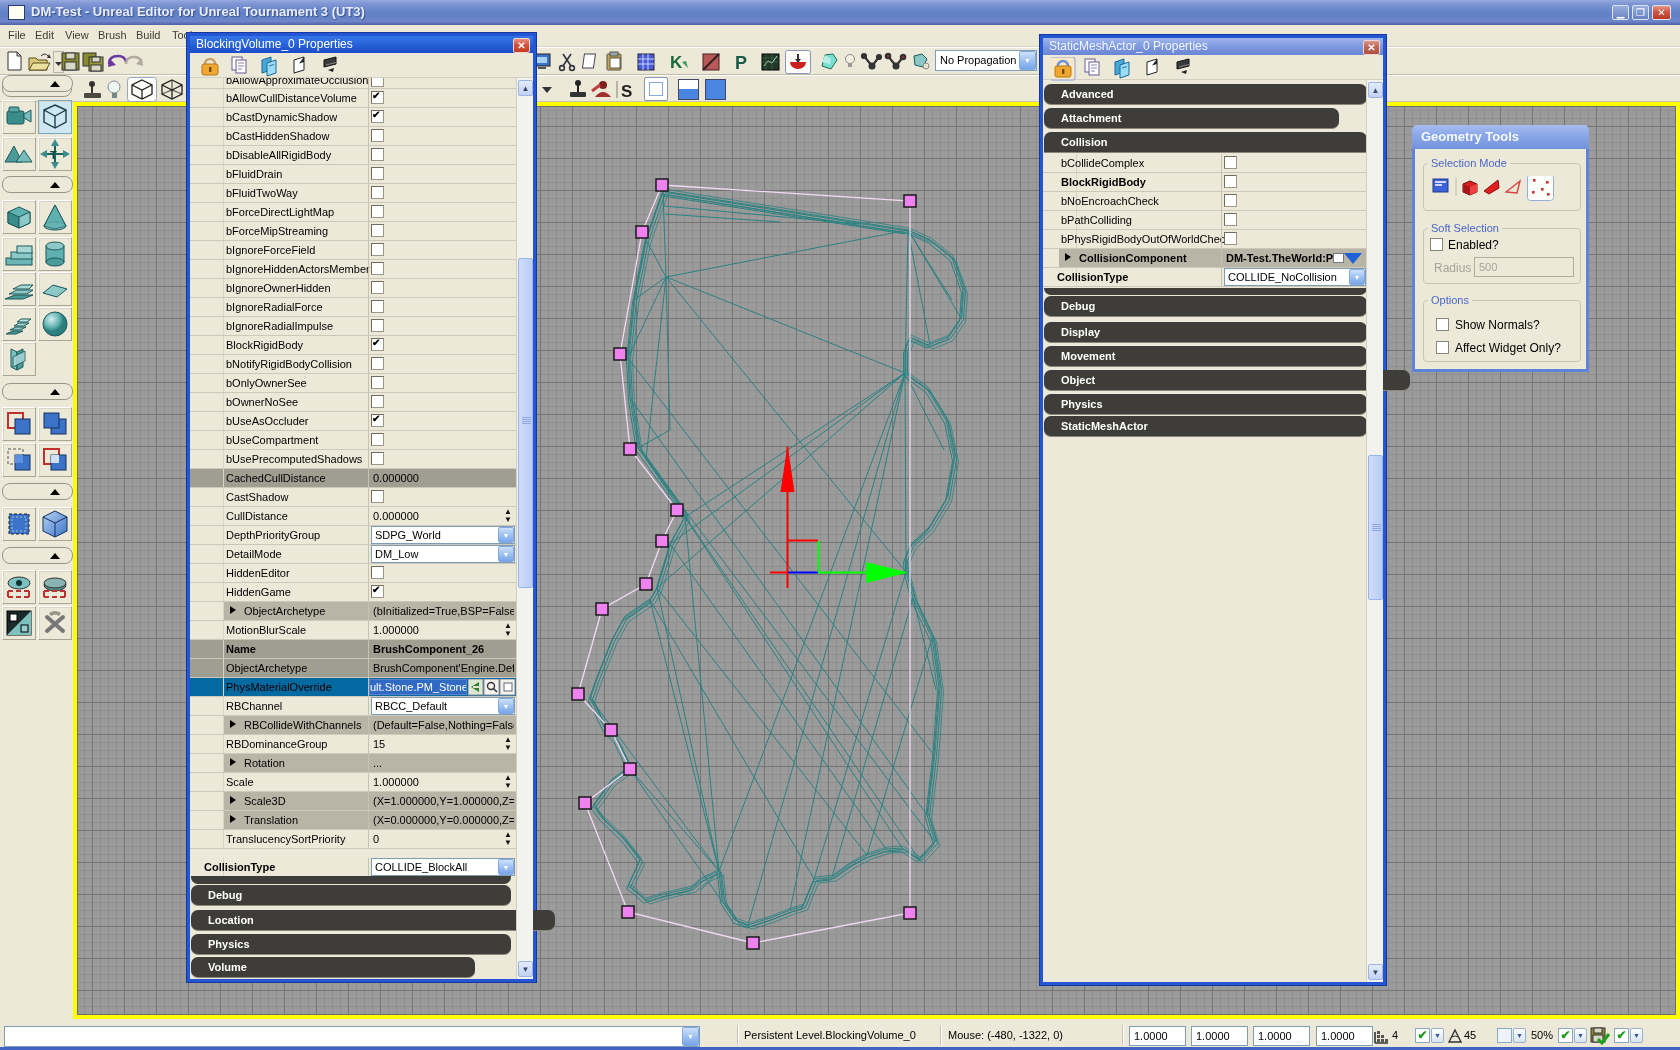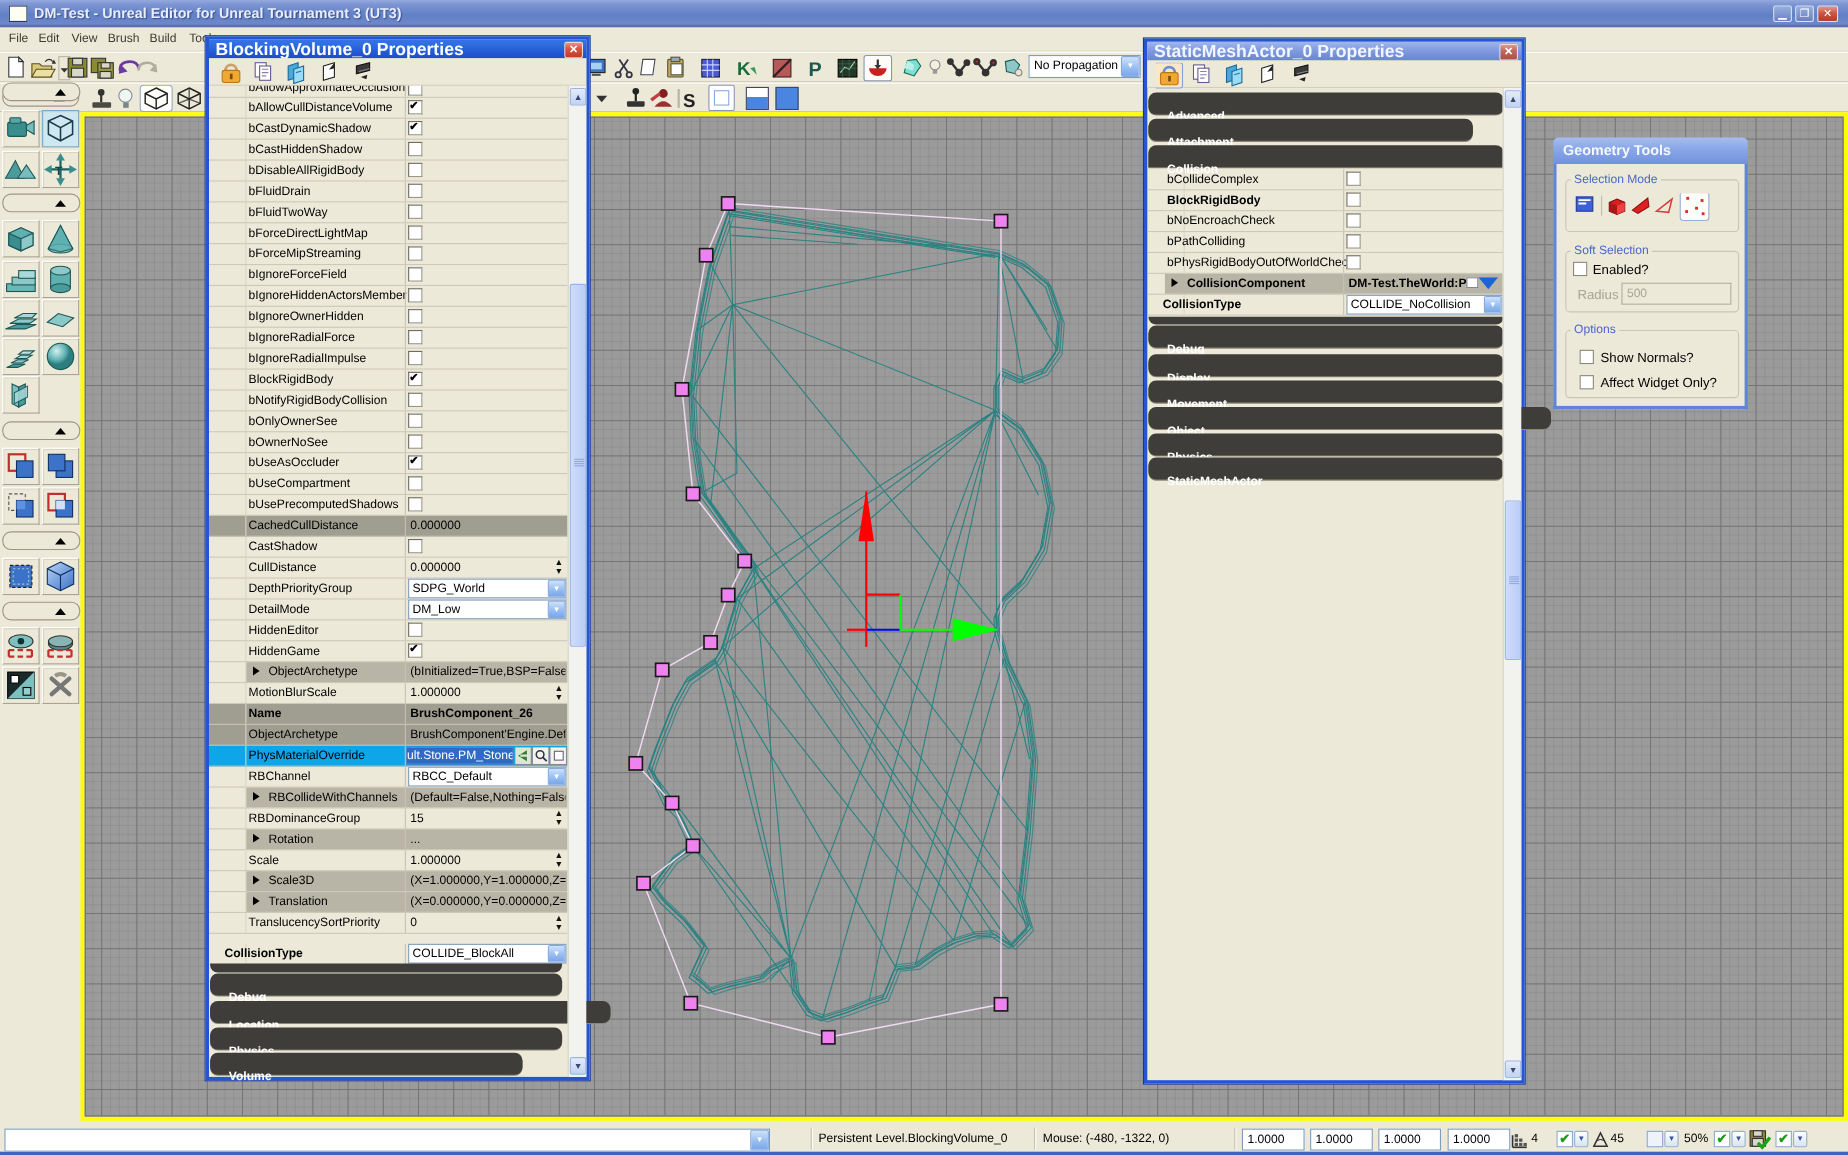--- a/index.html
+++ b/index.html
@@ -22,26 +22,26 @@
 background-position:14px 0,0 19px,6px 0,0 3px}
 
 #status{left:0;top:1019px;width:1680px;height:28px;background:#ece9d8}
 #bottomedge{left:0;top:1047px;width:1680px;height:3px;background:#4162c0}
 .sep{position:absolute;top:1025px;width:2px;height:20px;border-left:1px solid #c6c2b2;border-right:1px solid #fff}
 .sbox{position:absolute;top:1026px;height:20px;background:#fff;border:1px solid #7f9db9;font-size:11px;padding:3px 0 0 4px}
 .gchk{position:absolute;top:1028px;width:15px;height:15px;background:#fff;border:1px solid #8aa8c8;color:#1a9b1a;font-size:12px;font-weight:bold;line-height:13px;text-align:center}
 .ddm{position:absolute;top:1028px;width:13px;height:15px;background:linear-gradient(#fdfefe,#d7e4f2);border:1px solid #9ab0cc;border-radius:2px;color:#35529a;font-size:7px;text-align:center;line-height:14px}
 
 .pwin{position:absolute;background:#ece9d8;border:3px solid #2456d4;box-shadow:0 0 0 1px #16379d}
-.ptitle{position:absolute;left:0;top:0;right:0;height:19px;background:linear-gradient(180deg,#3574e6 0%,#2e6ce0 30%,#2159d2 70%,#1a4ec8 100%);color:#fff;font-weight:bold;font-size:16px;padding:2px 0 0 6px}
+.ptitle{position:absolute;left:0;top:0;right:0;height:19px;background:linear-gradient(180deg,#3574e6 0%,#2e6ce0 30%,#2159d2 70%,#1a4ec8 100%);color:#fff;font-weight:normal;font-size:12px;padding:2px 0 0 6px}
 .ptitle2{background:linear-gradient(180deg,#a3b7ec 0%,#8aa3e4 30%,#7591da 70%,#6a85d4 100%);color:#f2f6ff}
 .pclose{position:absolute;top:2px;right:3px;width:17px;height:15px;background:linear-gradient(#ef9080,#d75742 40%,#c23a24);border:1px solid #f4d4cc;border-radius:2px;color:#fff;font-size:10px;font-weight:bold;text-align:center;line-height:13px}
 .pclose2{background:linear-gradient(#d89a90,#c06a5c 40%,#ae4f40)}
 .ptb{position:absolute;left:0;top:19px;right:0;height:26px;background:#ece9d8;border-bottom:1px solid #d4d0c0}
-.cat{position:absolute;background:#3e3d39;border-radius:7px;color:#fff;font-weight:bold;font-size:11px;padding:16px 0 0 17px;height:20px;box-shadow:0 1px 0 #8a8678}
+.cat{position:absolute;background:#3e3d39;border-radius:7px;color:#fff;font-weight:bold;font-size:11px;padding:4px 0 0 17px;height:20px;box-shadow:0 1px 0 #8a8678}
 .prow{position:relative;height:19px;border-bottom:1px solid #cdc9ba;font-size:11px}
 .prow .lb{position:absolute;left:36px;top:3px;white-space:nowrap}
 .prow .ind{left:54px}
 .arr{position:absolute;left:40px;top:4px;width:0;height:0;border-left:6px solid #000;border-top:4px solid transparent;border-bottom:4px solid transparent}
 .prow::before{content:"";position:absolute;left:33px;top:0;bottom:0;border-left:1px solid #d8d4c4}
 .prow::after{content:"";position:absolute;left:178px;top:0;bottom:0;border-left:1px solid #c6c2b2}
 .val{position:absolute;left:183px;top:3px;white-space:nowrap;overflow:hidden;right:2px}
 .cb{position:absolute;left:181px;top:2px;width:13px;height:13px;background:#fff;border:1px solid #9a968a;border-top-color:#706c60;border-left-color:#706c60}
 .cb b{position:absolute;left:0px;top:-2px;font-size:10px;color:#000;font-weight:bold}
 .rogrey{background:#a09d91}
@@ -642,21 +642,21 @@
         <span class="spin">▲<br>▼</span>
       </div>
 <div class="prow rogrey">
         <span class="lb" style="font-weight:bold">Name</span>
         <span class="val" style="font-weight:bold">BrushComponent_26</span>
       </div>
 <div class="prow rogrey">
         <span class="lb">ObjectArchetype</span>
         <span class="val">BrushComponent'Engine.Defa</span>
       </div>
-<div class="prow" style="background:#0ea5e9">
+<div class="prow" style="background:#0369a1">
         <span class="lb">PhysMaterialOverride</span>
         <span style="position:absolute;left:179px;top:1px;width:98px;height:16px;background:#316ac5;border:1px solid #5a82c8;color:#fff;font-size:11px;padding-top:1px;overflow:hidden">ult.Stone.PM_Stone'</span>
         <svg style="position:absolute;left:278px;top:1px" width="48" height="17">
           <rect x="0" y="0" width="15" height="16" fill="#dce8d0" stroke="#889"></rect>
           <path d="M11 3 v4 h-6 v2 h6 v4 l-8 -5 z" fill="#3a7a3a"></path>
           <rect x="16" y="0" width="15" height="16" fill="#f4f2ea" stroke="#889"></rect>
           <circle cx="23" cy="7" r="3.5" fill="none" stroke="#334" stroke-width="1.4"></circle>
           <line x1="25.5" y1="9.5" x2="29" y2="13" stroke="#334" stroke-width="1.6"></line>
           <rect x="32" y="0" width="15" height="16" fill="#f4f2ea" stroke="#889"></rect>
           <rect x="36" y="4" width="8" height="8" fill="#fff" stroke="#667"></rect>

